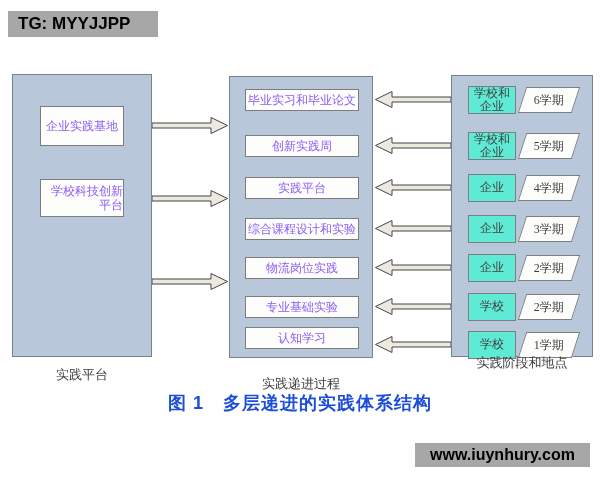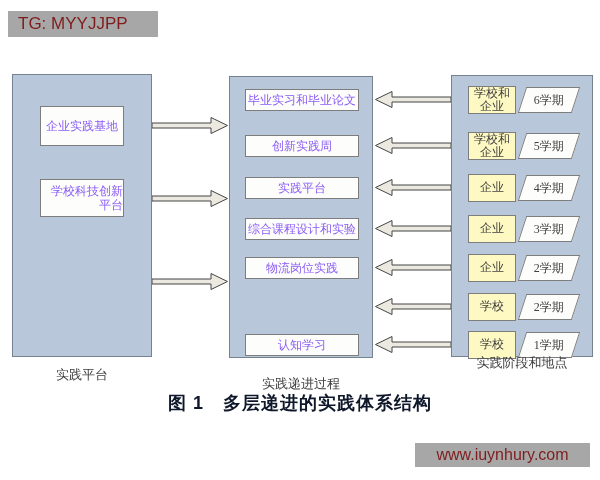--- a/index.html
+++ b/index.html
@@ -2,23 +2,23 @@
 <html><head>
 <meta charset="utf-8">
 <style>
   html,body{margin:0;padding:0;background:#ffffff;}
   .stage{
     position:relative;width:600px;height:480px;background:#ffffff;overflow:hidden;
     font-family:"Liberation Serif","DejaVu Serif",serif;color:#3f3f3f;
   }
   
   .banner{
-    position:absolute;background:#a7a7a7;color:#7f1d1d;
+    position:absolute;background:#a7a7a7;color:#000000;
     font-family:"Liberation Sans","DejaVu Sans",sans-serif;
-    font-size:17px;white-space:nowrap;
+    font-size:17px;white-space:nowrap;font-weight:bold;
   }
   .banner-top{left:8px;top:11px;width:140px;height:26px;line-height:26px;padding-left:10px;}
   .banner-bottom{left:415px;top:443px;width:175px;height:24px;line-height:24px;text-align:center;font-size:16px;}
 
   
   .panel{position:absolute;background:#b8c7d9;border:1px solid #76828f;box-sizing:border-box;}
   .panel-left{left:12px;top:74px;width:140px;height:283px;}
   .panel-mid{left:229px;top:76px;width:144px;height:282px;}
   .panel-right{left:451px;top:75px;width:142px;height:282px;}
 
@@ -28,29 +28,29 @@
     display:flex;align-items:center;justify-content:center;text-align:center;
     font-size:12px;line-height:1.2;color:#8b5cf6;
   }
   .lbox{left:27px;width:84px;}
   .lbox-0{top:31px;height:40px;}
   .lbox-1{top:104px;height:38px;text-align:right;}
   .lbox-2{top:187px;height:38px;}
 
   .mbox{left:15px;width:114px;height:22px;white-space:nowrap;}
   .mbox-0{top:12px;}  .mbox-1{top:58px;}  .mbox-2{top:100px;}
-  .mbox-3{top:141px;} .mbox-4{top:180px;} .mbox-5{top:219px;} .mbox-6{top:257px;}
+  .mbox-3{top:141px;} .mbox-4{top:180px;} .mbox-5{top:219px;} .mbox-6{top:250px;}
 
   
   .srow{position:absolute;left:0;width:142px;height:28px;}
   .srow-0{top:10px;}  .srow-1{top:56px;}  .srow-2{top:98px;}
   .srow-3{top:139px;} .srow-4{top:178px;} .srow-5{top:217px;} .srow-6{top:255px;}
   .place{
     position:absolute;left:16px;top:0;width:48px;height:28px;
-    background:#fef9c3;border:1px solid #7d7d7d;box-sizing:border-box;
+    background:#5eead4;border:1px solid #7d7d7d;box-sizing:border-box;
     display:flex;align-items:center;justify-content:center;text-align:center;
     font-size:12px;line-height:1.1;
   }
   .para{
     position:absolute;left:70px;top:1px;width:54px;height:26px;
     background:#fdfdfc;border:1px solid #7d7d7d;box-sizing:border-box;
     transform:skewX(-18deg);
     display:flex;align-items:center;justify-content:center;
   }
   .para-text{transform:skewX(18deg);font-size:12px;white-space:nowrap;}
@@ -64,21 +64,21 @@
   .al-6{left:374px;top:334px;}
 
   
   .col-label{position:absolute;transform:translateX(-50%);font-size:13px;color:#3d3d3d;white-space:nowrap;}
   .col-label-left{left:82px;top:366px;}
   .col-label-mid{left:301px;top:375px;}
   .col-label-right{left:522px;top:354px;}
   .caption{
     position:absolute;left:0;top:391px;width:600px;text-align:center;
     font-family:"Liberation Sans","DejaVu Sans",sans-serif;
-    font-weight:bold;font-size:18px;color:#0f172a;letter-spacing:1px;
+    font-weight:bold;font-size:18px;color:#1d4ed8;letter-spacing:1px;
   }
 </style>
 </head>
 <body>
 
 <div class="stage">
 
   <div class="banner banner-top">TG: MYYJJPP</div>
 
   <div class="panel panel-left">
@@ -101,20 +101,21 @@
         <polygon points="0,8 59,8 59,2.5 75.5,10.5 59,18.5 59,13 0,13" fill="#ece9e0" stroke="#454545" stroke-width="1"></polygon>
       </svg>
     </div>
 
   <div class="panel panel-mid">
     <div class="wbox mbox mbox-0">毕业实习和毕业论文</div>
     <div class="wbox mbox mbox-1">创新实践周</div>
     <div class="wbox mbox mbox-2">实践平台</div>
     <div class="wbox mbox mbox-4">物流岗位实践</div>
     <div class="wbox mbox mbox-3">综合课程设计和实验</div>
+    <div class="wbox mbox mbox-5">专业基础实验</div>
     <div class="wbox mbox mbox-6">认知学习</div>
   </div>
 
   <div class="arrow al-0">
       <svg width="77" height="20" viewBox="0 0 77 20">
         <polygon points="77,8 18,8 18,2.5 1.5,10.5 18,18.5 18,13 77,13" fill="#ece9e0" stroke="#454545" stroke-width="1"></polygon>
       </svg>
     </div>
   <div class="arrow al-1">
       <svg width="77" height="20" viewBox="0 0 77 20">

